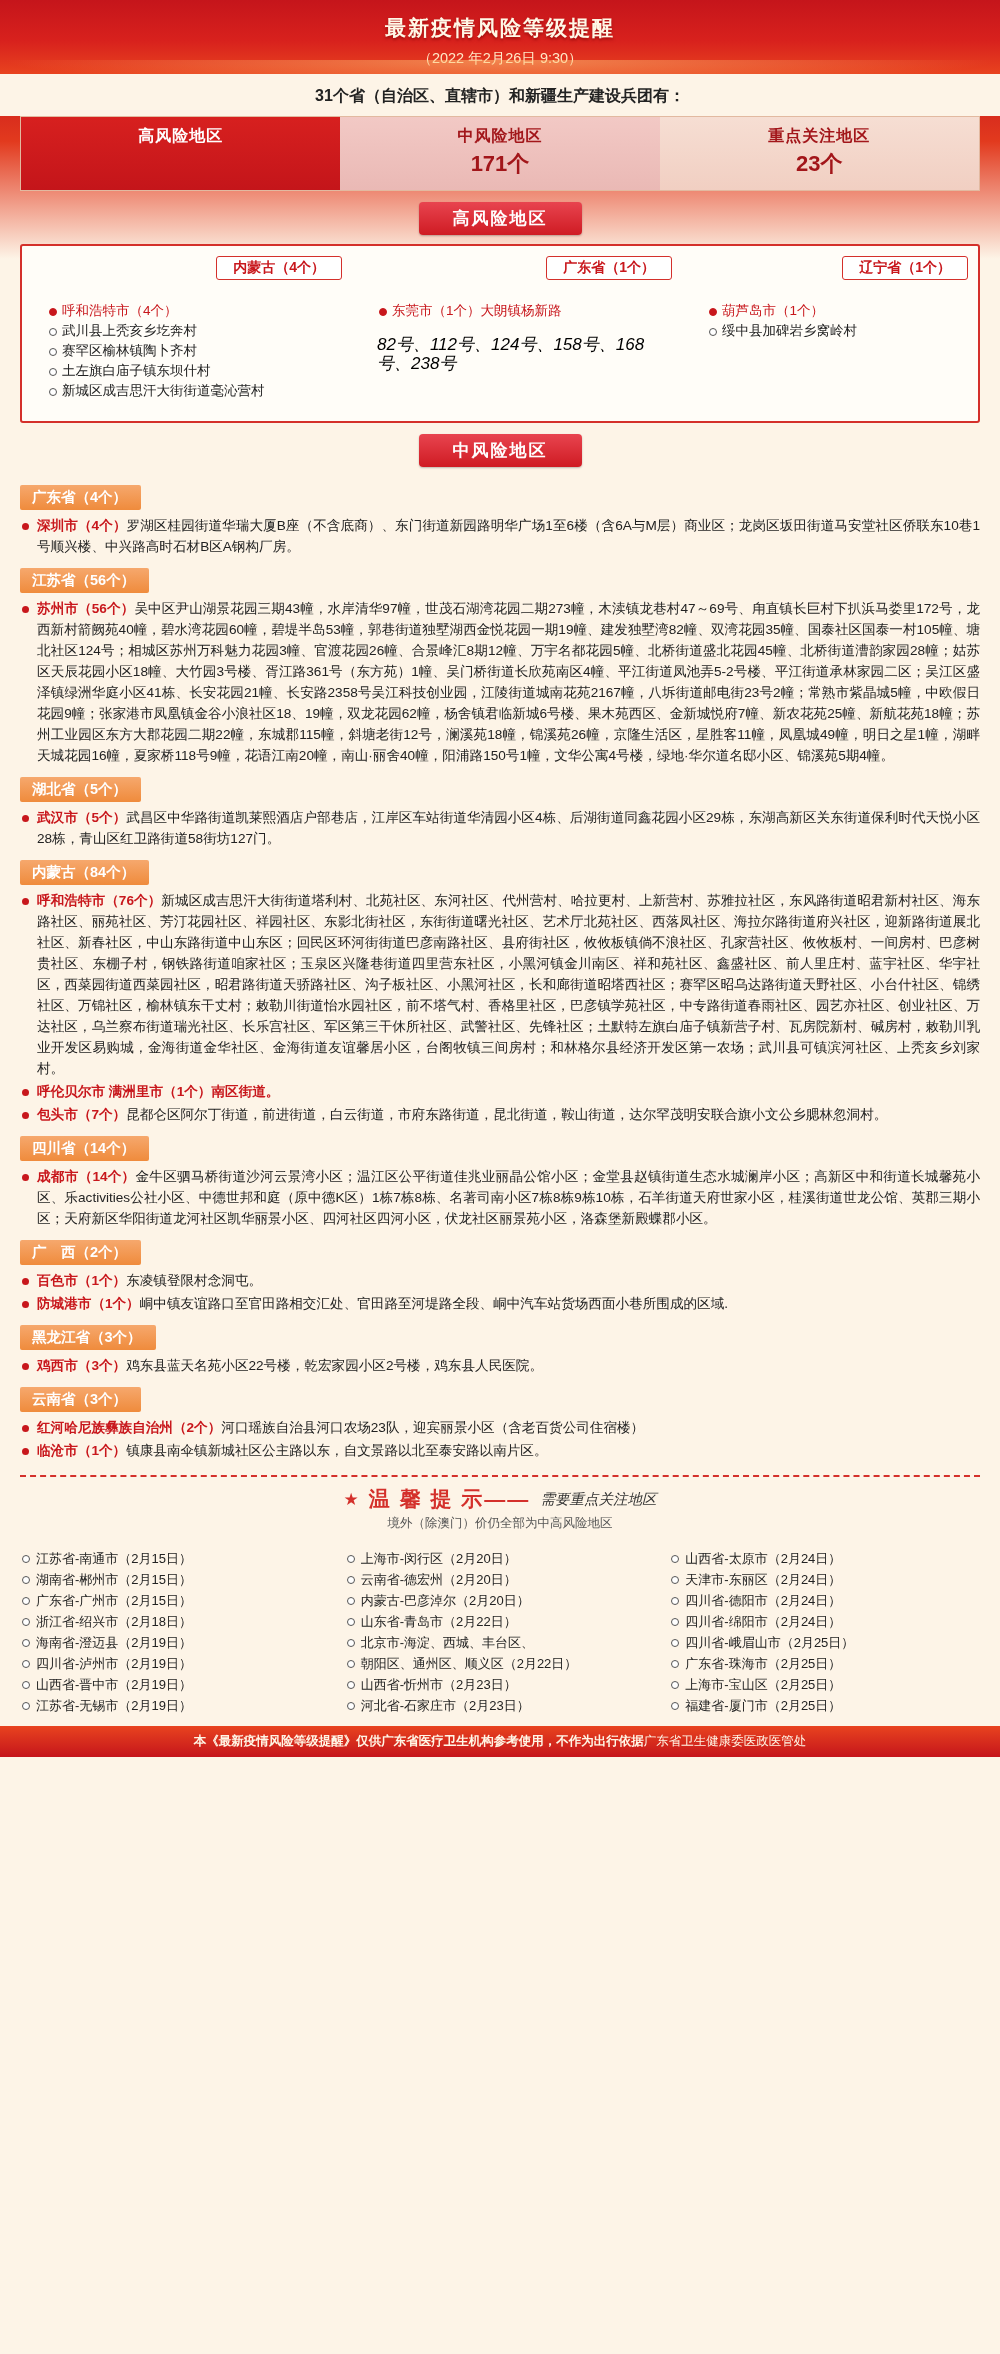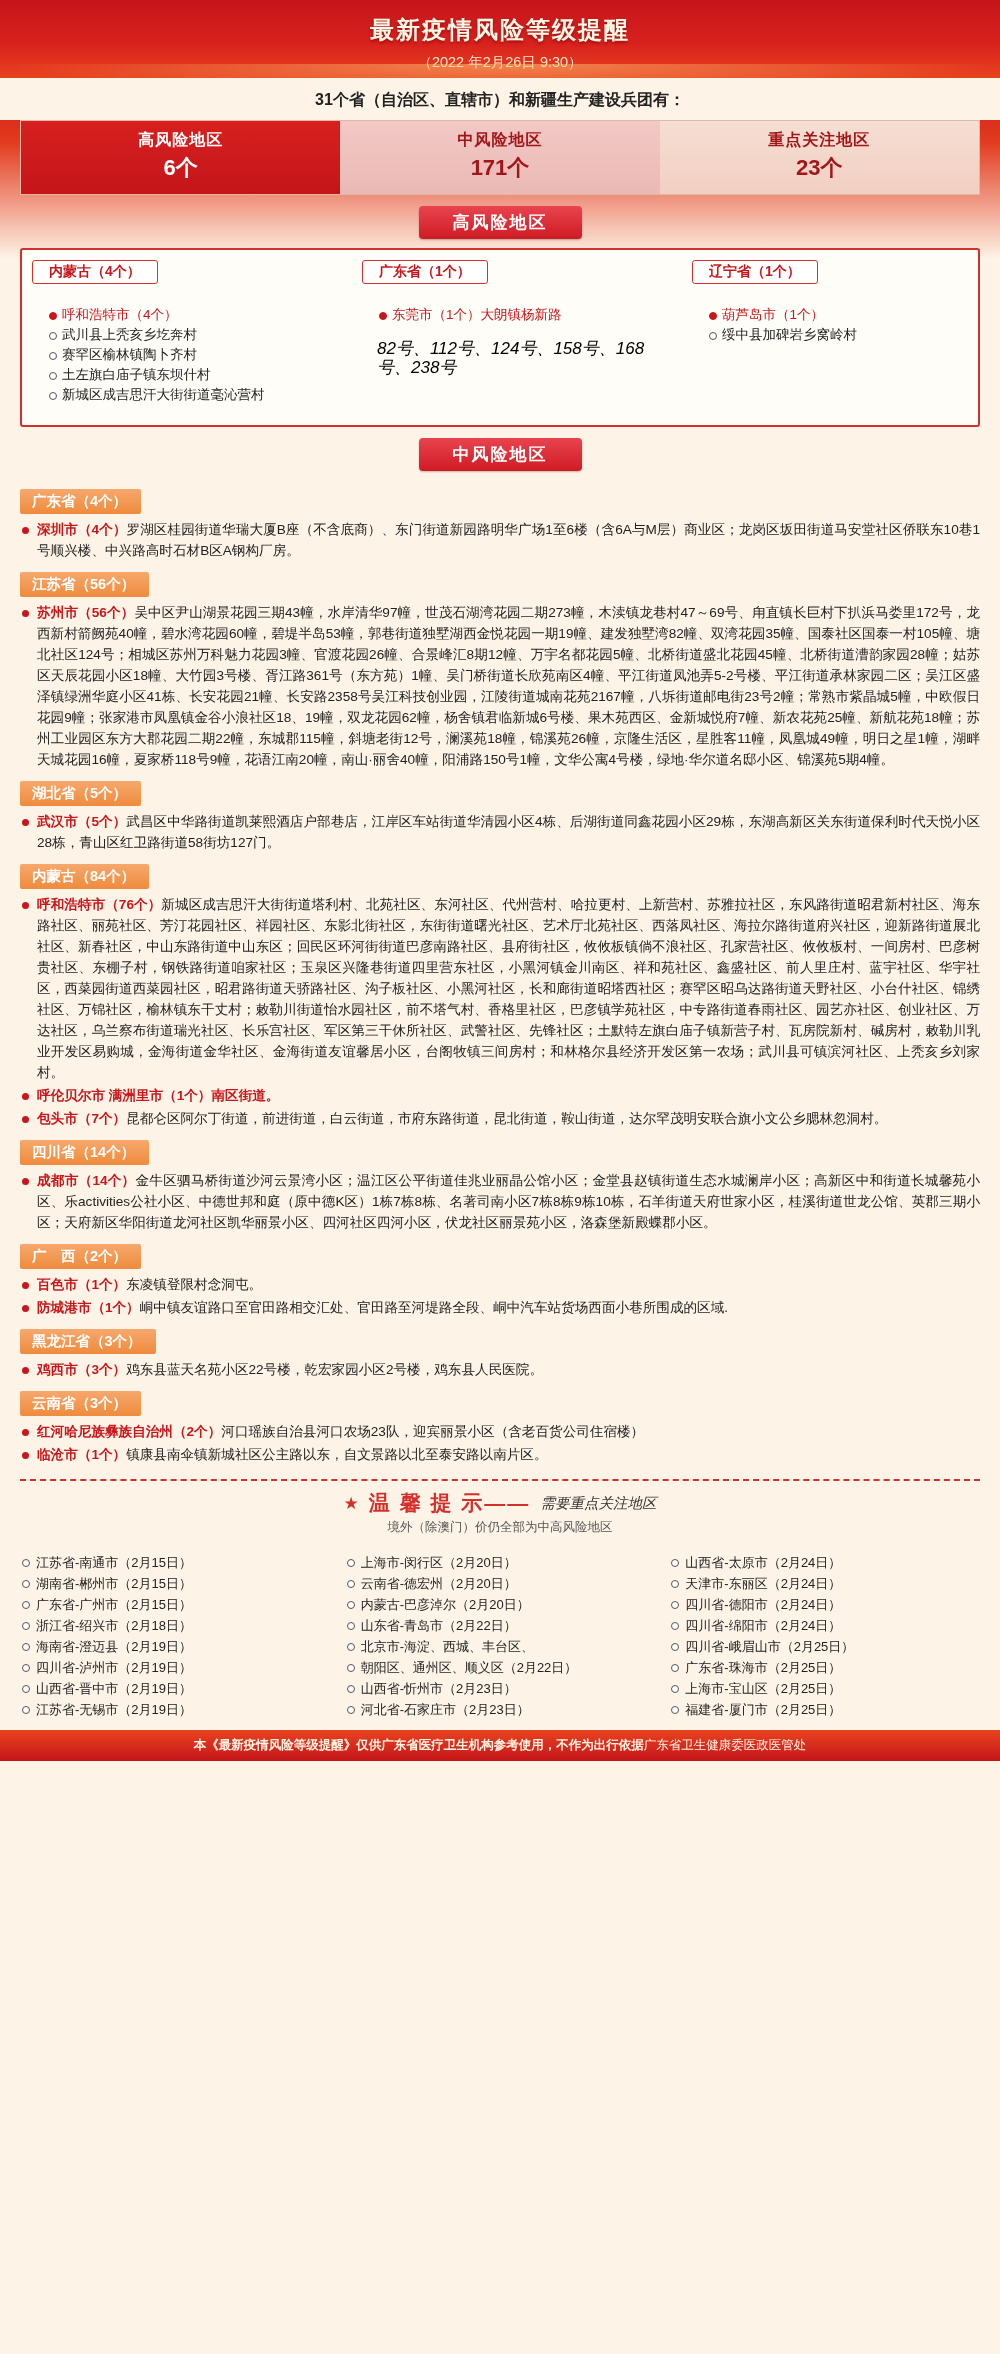--- a/index.html
+++ b/index.html
@@ -24,21 +24,21 @@
     position:relative;
     overflow:hidden;
   }
   .header:after{
     content:"";
     position:absolute; left:0; right:0; bottom:-14px; height:28px;
     background:radial-gradient(ellipse at 50% 0%, rgba(255,200,120,.55), rgba(255,120,40,0) 70%);
   }
   .header h1 {
     margin:0;
-    font-size:24px;
+    font-size:21px;
     letter-spacing:2px;
     color:#fff8e7;
     font-weight:bold;
     text-shadow:0 2px 3px rgba(120,0,0,.6);
   }
   .header .date {
     margin-top:7px;
     font-size:14.5px;
     color:#ffe9c8;
   }
@@ -102,21 +102,21 @@
     display:inline-block;
     border:1px solid #d4302b;
     color:#c8171c;
     font-size:14px;
     font-weight:bold;
     padding:2px 16px;
     border-radius:3px;
     background:#fff;
     margin-bottom:6px;
   }
-  .prov-tag-center { text-align:left; }
+  .prov-tag-center { text-align:right; }
   ul.items { list-style:none; margin:15px; padding:0; }
   ul.items li {
     position:relative;
     padding-left:15px;
     font-size:13.5px;
     line-height:19px;
     color:#222;
     margin-bottom:1px;
   }
   ul.items li:before {
@@ -209,21 +209,20 @@
   <div class="header">
     <h1>最新疫情风险等级提醒</h1>
     <div class="date">（2022 年2月26日 9:30）</div>
   </div>
 
   <div class="subtitle">31个省（自治区、直辖市）和新疆生产建设兵团有：</div>
 
   <div class="stats">
     <div class="stat s1">
       <div class="lbl">高风险地区</div>
-      <div class="num">6个</div>
     </div>
     <div class="stat s2">
       <div class="lbl">中风险地区</div>
       <div class="num">171个</div>
     </div>
     <div class="stat s3">
       <div class="lbl">重点关注地区</div>
       <div class="num">23个</div>
     </div>
   </div>

